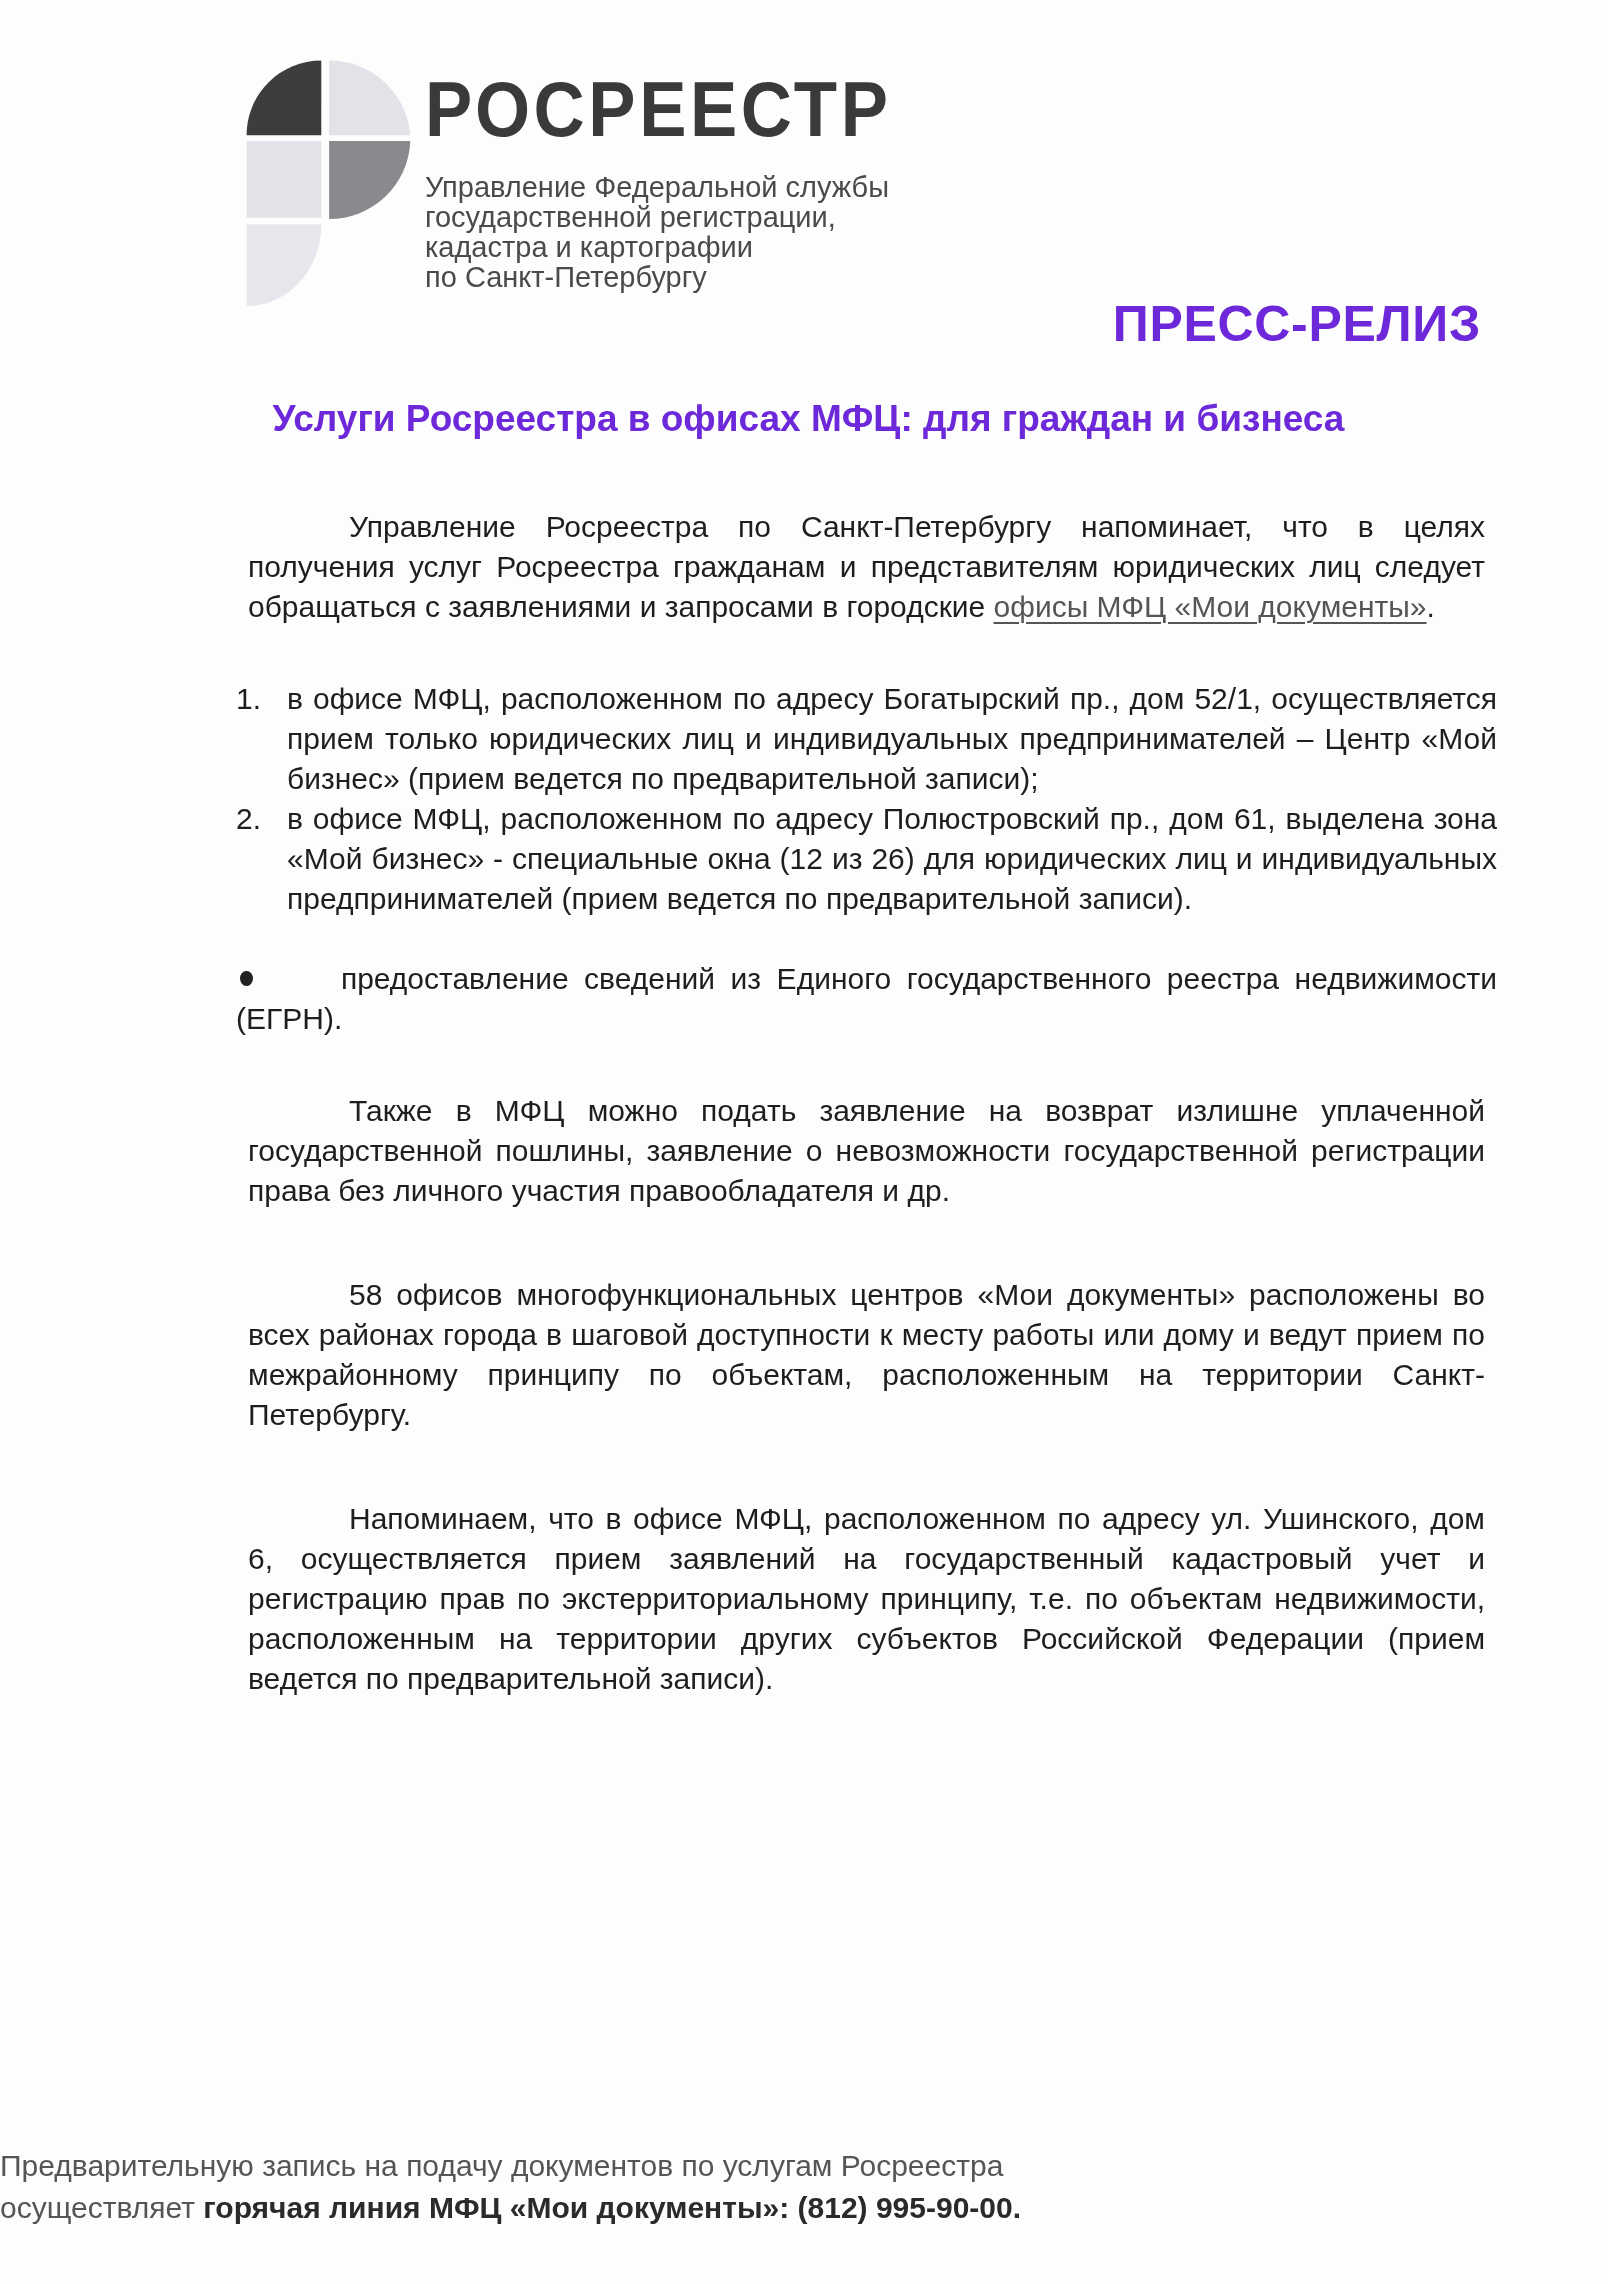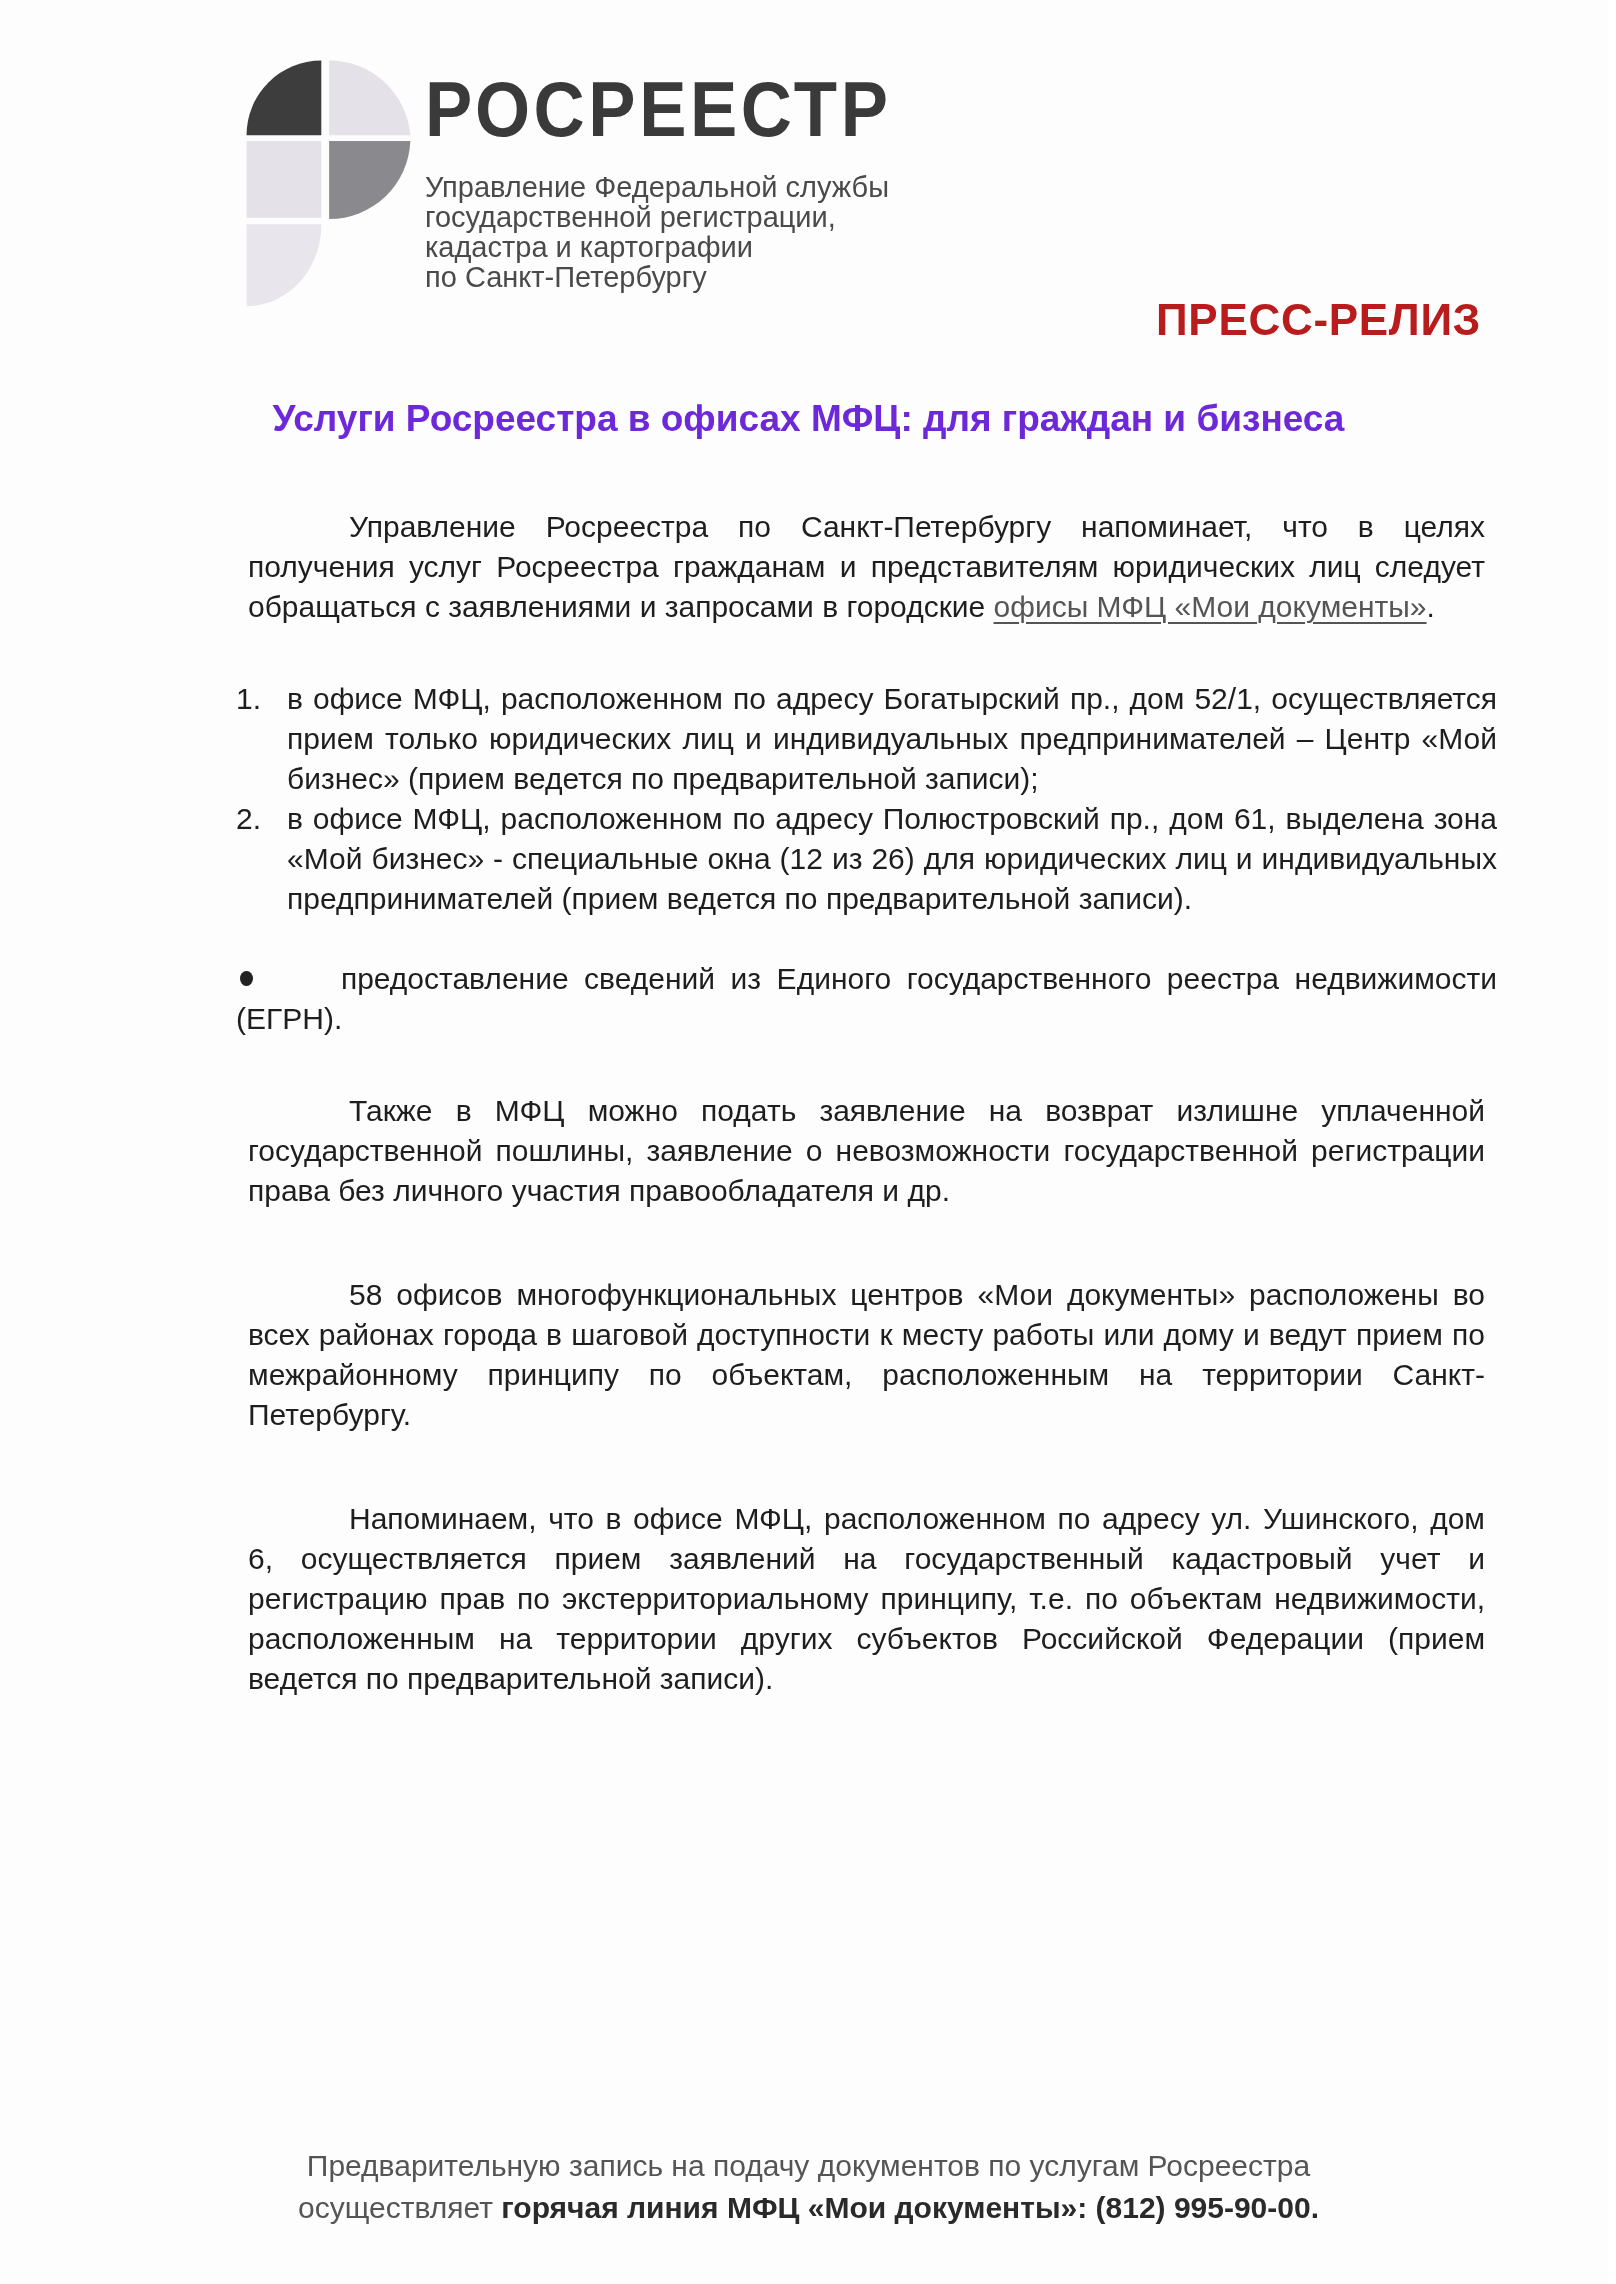--- a/index.html
+++ b/index.html
@@ -9,39 +9,39 @@
 
   
   .logo { position: absolute; left: 242px; top: 60px; width: 169px; height: 248px; }
   .logo svg { width: 169px; height: 248px; display: block; }
   .brand { position: absolute; left: 425px; top: 70px; }
   .brand-name { font-size: 77px; font-weight: bold; letter-spacing: 3.9px; color: #3a3a3a;
                 line-height: 78px; transform: scaleX(0.92); transform-origin: left; }
   .brand-sub { margin-top: 24px; font-size: 29px; line-height: 30px; color: #4a4a4a; }
   .brand-sub div { white-space: nowrap; }
 
-  .press { position: absolute; right: 127px; top: 295px; font-size: 44px; font-weight: bold;
-           color: #b91c1c; letter-spacing: 0.7px; }
+  .press { position: absolute; right: 127px; top: 295px; font-size: 50px; font-weight: bold;
+           color: #6d28d9; letter-spacing: 0.7px; }
 
   .title { position: absolute; left: 0; width: 1617px; top: 398px; text-align: center;
            font-size: 37px; font-weight: bold; color: #6d28d9; }
 
   .body { position: absolute; left: 236px; width: 1261px; top: 495px;
           font-size: 30px; line-height: 40px; color: #1e1e1e; }
   .p { text-align: justify; text-indent: 101px; margin: 12px; }
   .gap { height: 40px; }
   .link { color: #555; text-decoration: underline; text-decoration-thickness: 2px; text-underline-offset: 5.2px; }
   .ol { margin: 0; padding: 0; list-style: none; }
   .ol li { position: relative; padding-left: 51px; text-align: justify; }
   .ol .num { position: absolute; left: 0; top: 0; }
   .ul { margin: 0; padding: 0; list-style: none; }
   .ul li { text-align: justify; }
   .bullet { display: inline-block; width: 13px; height: 15.6px; border-radius: 50%; background: #222;
             margin-right: 88px; vertical-align: 2.6px; margin-left: 3.9px; }
-  .footer { position: absolute; left: 0; width: 1617px; top: 2145px; text-align: center;
+  .footer { position: absolute; left: 0; width: 1617px; top: 2145px; text-align: left;
             font-size: 30px; line-height: 42px; color: #555; }
   .footer b { color: #2a2a2a; }
 </style>
 </head>
 <body>
 
 <div class="page">
 
   <div class="logo">
     <svg viewBox="0 0 260 380" xmlns="http://www.w3.org/2000/svg">

